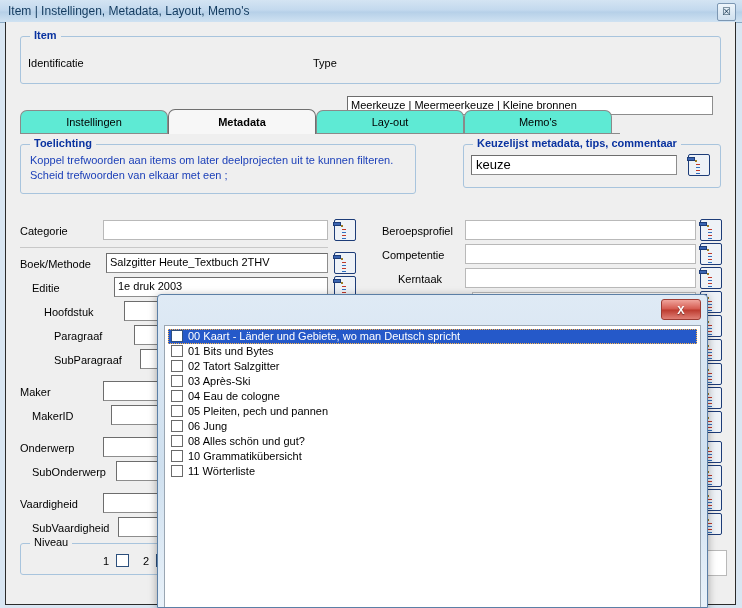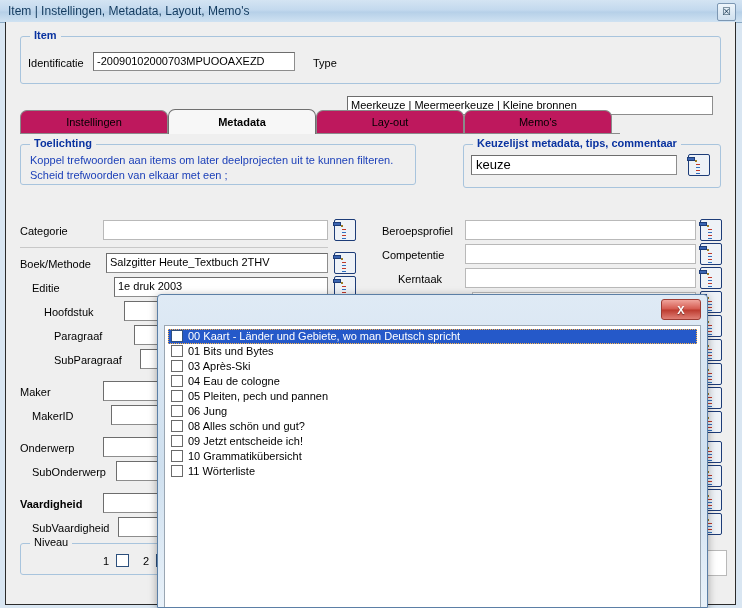--- a/index.html
+++ b/index.html
@@ -73,21 +73,21 @@
   }
   .clip-ic .ln{position:absolute;height:1px;left:5px;width:4px;}
   .clip-ic .ln.r{background:#c0392b;}
   .clip-ic .ln.b{background:#2f6fc0;}
 
   
   .tabstrip{position:absolute;left:14px;top:88px;width:600px;height:24px;}
   .tab{
     position:absolute;top:0;height:23px;box-sizing:border-box;
     border:1px solid #8a8a8a;border-bottom:none;
-    border-radius:7px 7px 0 0;background:#be185d;
+    border-radius:7px 7px 0 0;background:#5eead4;
     display:flex;align-items:center;justify-content:center;
     font-size:11px;color:#000;
   }
   .tab.active{background:#f7f7f7;font-weight:bold;height:25px;top:-1px;z-index:3;border-color:#6f6f6f;}
   .tabline{position:absolute;left:14px;top:111px;width:600px;height:1px;background:#8a8a8a;}
 
   
   .toelicht-txt{position:absolute;font-size:11px;color:#1b3fb8;white-space:nowrap;line-height:15px;}
 
   
@@ -140,33 +140,32 @@
     <div class="win-title">Item | Instellingen, Metadata, Layout, Memo's</div>
     <div class="win-close">☒</div>
   </div>
 
   <div class="win-body">
 
     <div class="grp" style="left:14px;top:14px;width:701px;height:48px;">
       <span class="grp-title">Item</span>
     </div>
     <div class="lbl" style="left:22px;top:35px;">Identificatie</div>
-    <div class="tbox" style="left:87px;top:30px;width:202px;height:19px;">-20090102000703MPUOOAXEZD</div>
     <div class="lbl" style="left:307px;top:35px;">Type</div>
     <div class="tbox" style="left:341px;top:30px;width:366px;height:19px;margin-top:44px;">Meerkeuze | Meermeerkeuze | Kleine bronnen</div>
 
     <div class="tabstrip">
       <div class="tab" style="left:0px;width:148px;">Instellingen</div>
       <div class="tab active" style="left:148px;width:148px;">Metadata</div>
       <div class="tab" style="left:296px;width:148px;">Lay-out</div>
       <div class="tab" style="left:444px;width:148px;">Memo's</div>
     </div>
     <div class="tabline"></div>
 
-    <div class="grp" style="left:14px;top:122px;width:396px;height:41px;">
+    <div class="grp" style="left:14px;top:122px;width:396px;height:50px;">
       <span class="grp-title">Toelichting</span>
     </div>
     <div class="toelicht-txt" style="left:24px;top:131px;">Koppel trefwoorden aan items om later deelprojecten uit te kunnen filteren.</div>
     <div class="toelicht-txt" style="left:24px;top:146px;">Scheid trefwoorden van elkaar met een ;</div>
 
     <div class="grp" style="left:457px;top:122px;width:258px;height:44px;">
       <span class="grp-title">Keuzelijst metadata, tips, commentaar</span>
     </div>
     <div class="combo" style="left:465px;top:133px;width:206px;height:20px;">keuze</div>
     <div class="clipbtn" style="left:682px;top:132px;">
@@ -229,21 +228,21 @@
 
     <div class="lbl" style="left:26px;top:388px;">MakerID</div>
     <div class="tbox" style="left:105px;top:383px;width:217px;height:20px;"></div>
 
     <div class="lbl" style="left:14px;top:420px;">Onderwerp</div>
     <div class="tbox" style="left:97px;top:415px;width:225px;height:20px;"></div>
 
     <div class="lbl" style="left:26px;top:444px;">SubOnderwerp</div>
     <div class="tbox" style="left:110px;top:439px;width:212px;height:20px;"></div>
 
-    <div class="lbl" style="left:14px;top:476px;font-weight:bold;">Vaardigheid</div>
+    <div class="lbl" style="left:14px;top:476px;">Vaardigheid</div>
     <div class="tbox" style="left:97px;top:471px;width:225px;height:20px;"></div>
 
     <div class="lbl" style="left:26px;top:500px;">SubVaardigheid</div>
     <div class="tbox" style="left:112px;top:495px;width:210px;height:20px;"></div>
 
     <div class="grp" style="left:14px;top:521px;width:308px;height:32px;">
       <span class="grp-title" style="color:#000;font-weight:normal;">Niveau</span>
     </div>
     <div class="lbl" style="left:97px;top:533px;">1</div>
     <div class="cbx" style="left:110px;top:532px;"></div>
@@ -304,25 +303,25 @@
   </div>
 
   <div class="modal" style="left:157px;top:294px;width:551px;height:314px;">
     <div class="modal-tb">
       <div class="modal-close">X</div>
     </div>
     <div class="modal-inner">
       <div class="listbox">
         <div class="li sel"><span class="cb"></span><span>00 Kaart - Länder und Gebiete, wo man Deutsch spricht</span></div>
         <div class="li"><span class="cb"></span><span>01 Bits und Bytes</span></div>
+        <div class="li"><span class="cb"></span><span>02 Tatort Salzgitter</span></div>
         <div class="li"><span class="cb"></span><span>03 Après-Ski</span></div>
         <div class="li"><span class="cb"></span><span>04 Eau de cologne</span></div>
         <div class="li"><span class="cb"></span><span>05 Pleiten, pech und pannen</span></div>
         <div class="li"><span class="cb"></span><span>06 Jung</span></div>
         <div class="li"><span class="cb"></span><span>08 Alles schön und gut?</span></div>
-        <div class="li"><span class="cb"></span><span>09 Jetzt entscheide ich!</span></div>
         <div class="li"><span class="cb"></span><span>10 Grammatikübersicht</span></div>
         <div class="li"><span class="cb"></span><span>11 Wörterliste</span></div>
       </div>
     </div>
   </div>
 
 </div>
 
 </body></html>

